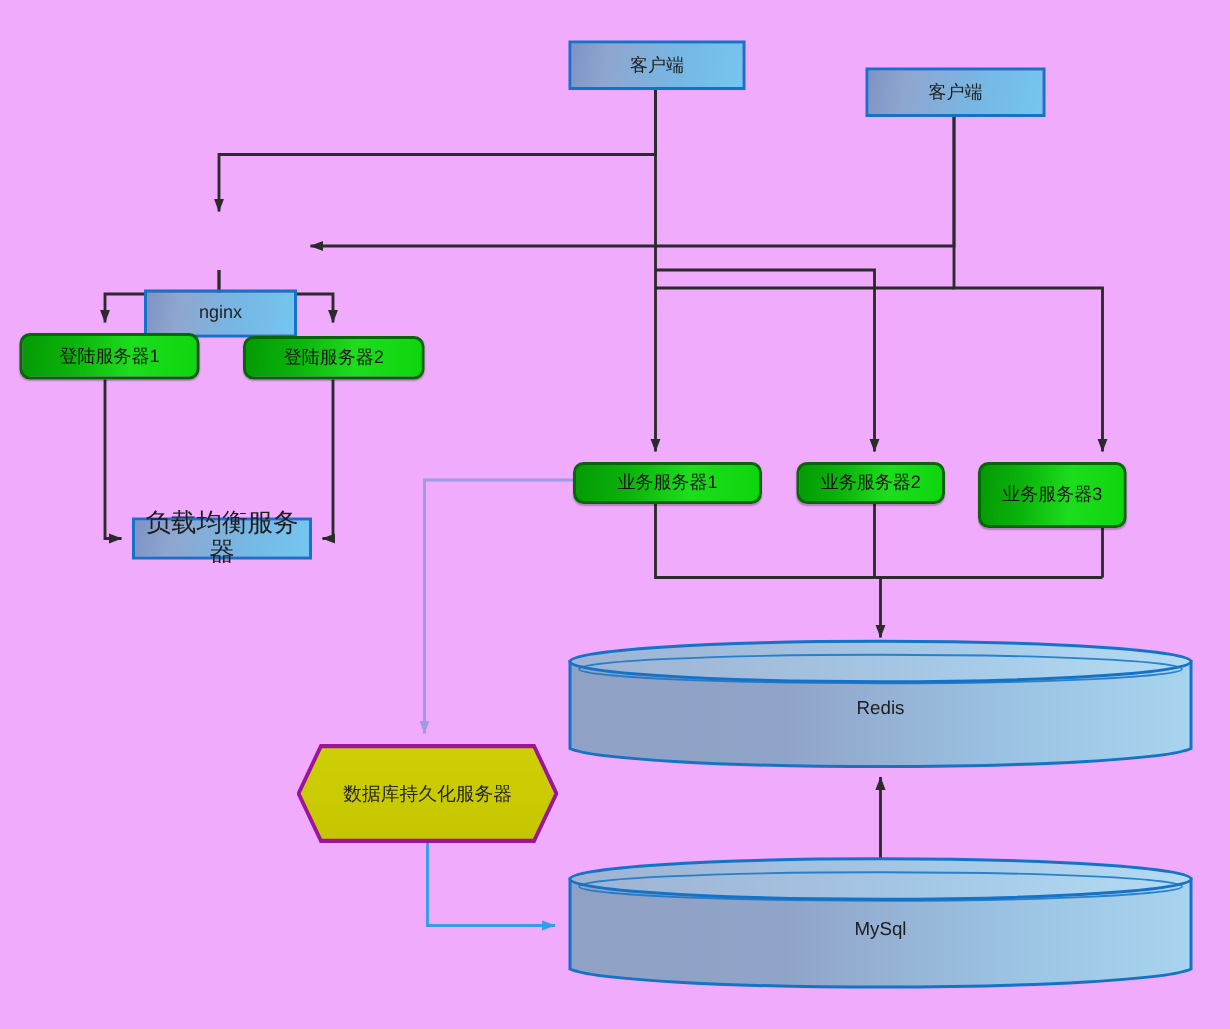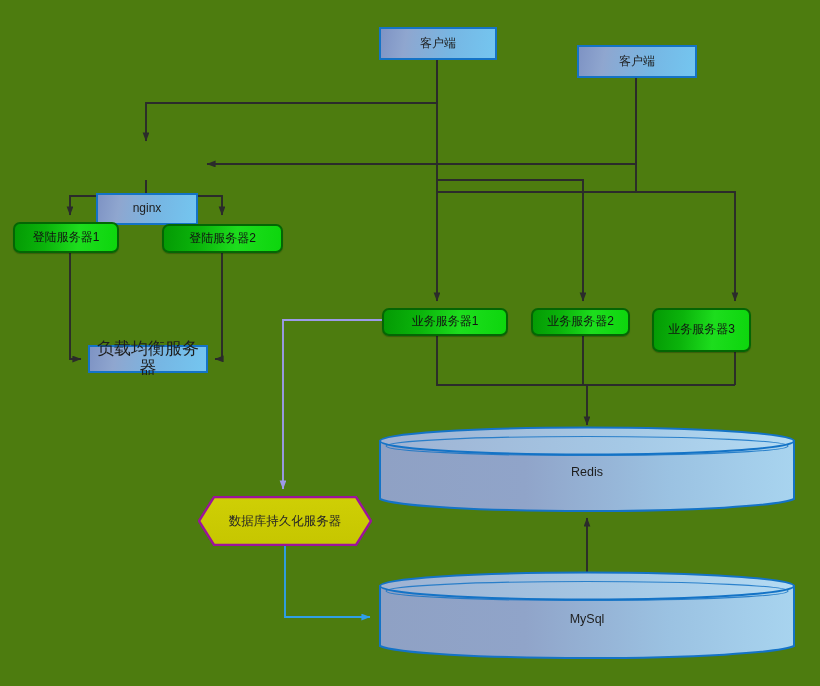--- a/index.html
+++ b/index.html
@@ -1,17 +1,17 @@
 <!DOCTYPE html>
 <html><head>
 <meta charset="utf-8">
 <style>
   html,body{margin:0;padding:0;background:#ffffff;}
   body{width:820px;height:686px;font-family:"Liberation Sans","DejaVu Sans",sans-serif;}
-  #stage{position:relative;width:820px;height:686px;overflow:hidden;background:#4d7c0f;}
+  #stage{position:relative;width:820px;height:686px;overflow:hidden;background:#f0abfc;}
   svg.edges{position:absolute;left:0;top:0;width:820px;height:686px;}
 
   .node{position:absolute;box-sizing:border-box;display:flex;align-items:center;
         justify-content:center;text-align:center;color:#222;}
   .node span{display:block;line-height:1.1;}
 
   
   .blue-box{
     background:linear-gradient(100deg,#7e93c4 0%,#8fa6cf 22%,#76b7e4 62%,#74c6f0 100%);
     border:2px solid #1473c6;
@@ -121,21 +121,21 @@
   </div>
 
   <div class="node blue-box" style="left:577px;top:45px;width:120px;height:33px;">
     <span>客户端</span>
   </div>
 
   <div class="node blue-box" style="left:96px;top:148px;width:102px;height:32px;margin-top:45px;">
     <span>nginx</span>
   </div>
 
-  <div class="node green-box" style="left:13px;top:222px;width:106px;height:31px;">
+  <div class="node green-box" style="left:13px;top:222px;width:120px;height:31px;">
     <span>登陆服务器1</span>
   </div>
 
   <div class="node green-box" style="left:162px;top:224px;width:121px;height:29px;">
     <span>登陆服务器2</span>
   </div>
 
   <div class="node blue-box lb" style="left:88px;top:345px;width:120px;height:28px;">
     <span>负载均衡服务器</span>
   </div>
@@ -145,21 +145,21 @@
   </div>
 
   <div class="node green-box" style="left:531px;top:308px;width:99px;height:28px;">
     <span>业务服务器2</span>
   </div>
 
   <div class="node green-box" style="left:652px;top:308px;width:99px;height:44px;">
     <span>业务服务器3</span>
   </div>
 
-  <div class="hexagon" style="left:198px;top:496px;width:174px;height:50px;justify-content:center;">
+  <div class="hexagon" style="left:198px;top:496px;width:174px;height:66px;justify-content:center;">
     <svg class="hex-shape" viewBox="0 0 174 50" preserveAspectRatio="none">
       <polygon points="16,1 158,1 173,25 158,49 16,49 1,25" fill="url(#hexFill)" stroke="#9c139c" stroke-width="2.4"></polygon>
     </svg>
     <span>数据库持久化服务器</span>
   </div>
 
   <div class="cyl" style="left:378px;top:425px;width:418px;height:90px;">
     <svg width="418" height="90" viewBox="0 0 418 90">
       <path d="M2,16 L2,74 A209,14 0 0 0 416,74 L416,16 Z" fill="url(#cylBody)" stroke="#1473c6" stroke-width="2"></path>
       <ellipse cx="209" cy="16" rx="207" ry="13.5" fill="url(#cylTop)" stroke="#1473c6" stroke-width="2"></ellipse>

